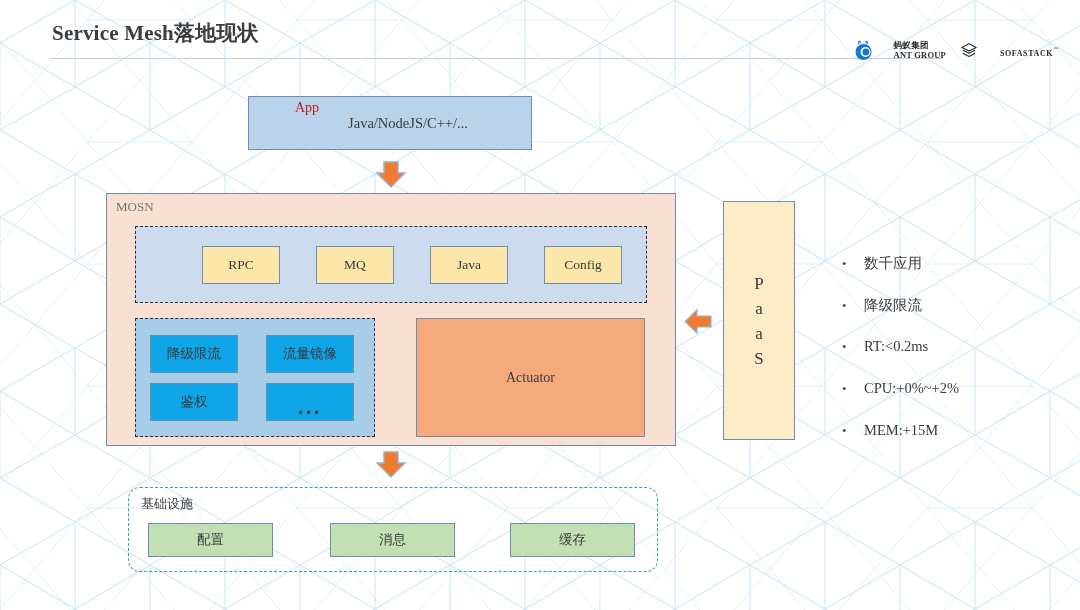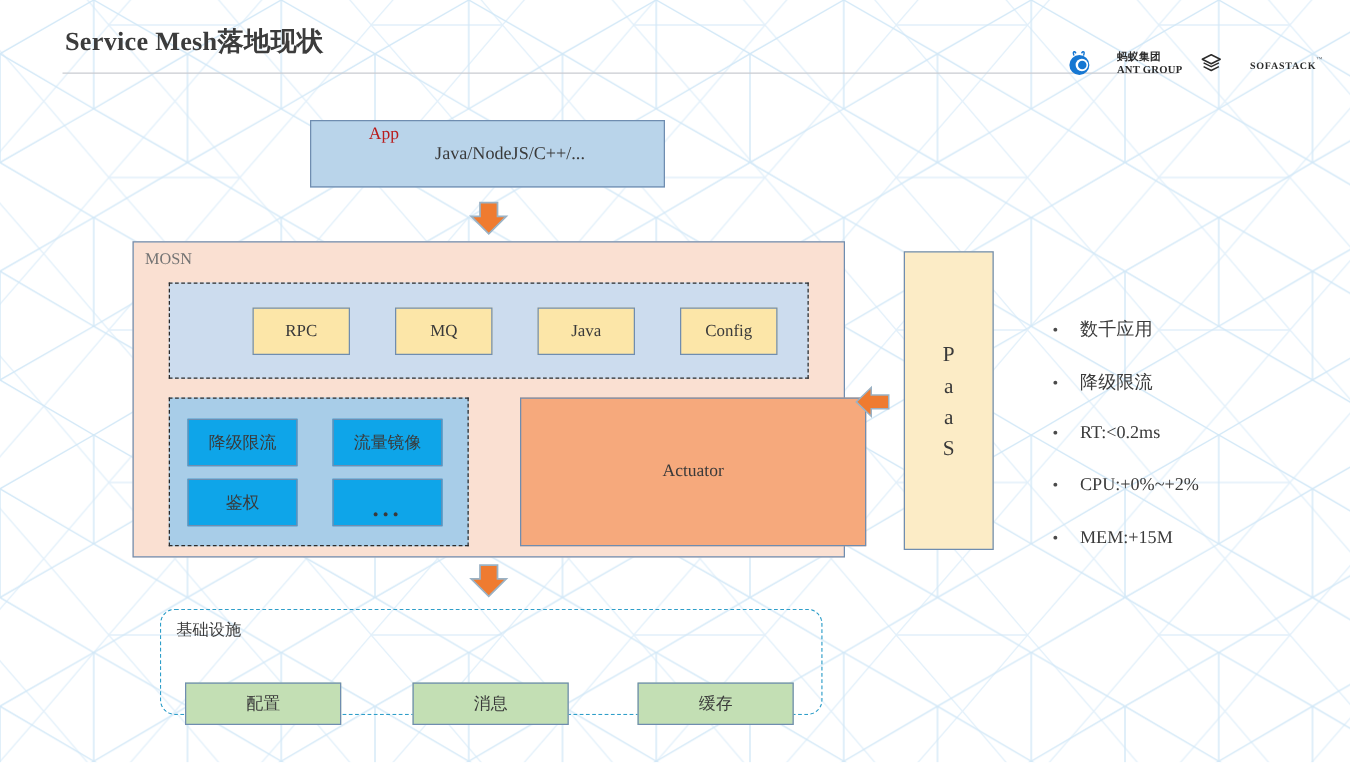--- a/index.html
+++ b/index.html
@@ -200,21 +200,21 @@
     line-height: 10px;
     color: #3a3a3a;
     font-weight: bold;
     margin-top: 9px;
   }
 
   
   #actuator-box {
     position: absolute;
     left: 309px; top: 124px;
-    width: 277px; height: 119px;
+    width: 229px; height: 119px;
     background: #f6a97c;
     border: 1px solid #6f8db0;
     display: flex; align-items: center; justify-content: center;
     font-size: 14px; color: #3a3a3a;
   }
 
   
   #paas-box {
     left: 723px; top: 201px;
     width: 72px; height: 239px;
@@ -247,21 +247,21 @@
     font-size: 13px;
     color: #3a3a3a;
   }
   .infra-chip {
     position: absolute;
     top: 35px;
     width: 125px; height: 34px;
     background: #c3dfb4;
     border: 1px solid #6f8db0;
     display: flex; align-items: center; justify-content: center;
-    font-size: 13.5px; color: #3a3a3a; margin-top: 23px;
+    font-size: 13.5px; color: #3a3a3a;
   }
   #infra-1 { left: 19px; }
   #infra-2 { left: 201px; }
   #infra-3 { left: 381px; }
 
   
   .arrow { position: absolute; z-index: 4; }
   #arrow-down-1 { left: 374px; top: 160px; }
   #arrow-down-2 { left: 374px; top: 450px; }
   #arrow-left-1 { left: 683px; top: 307px; }

